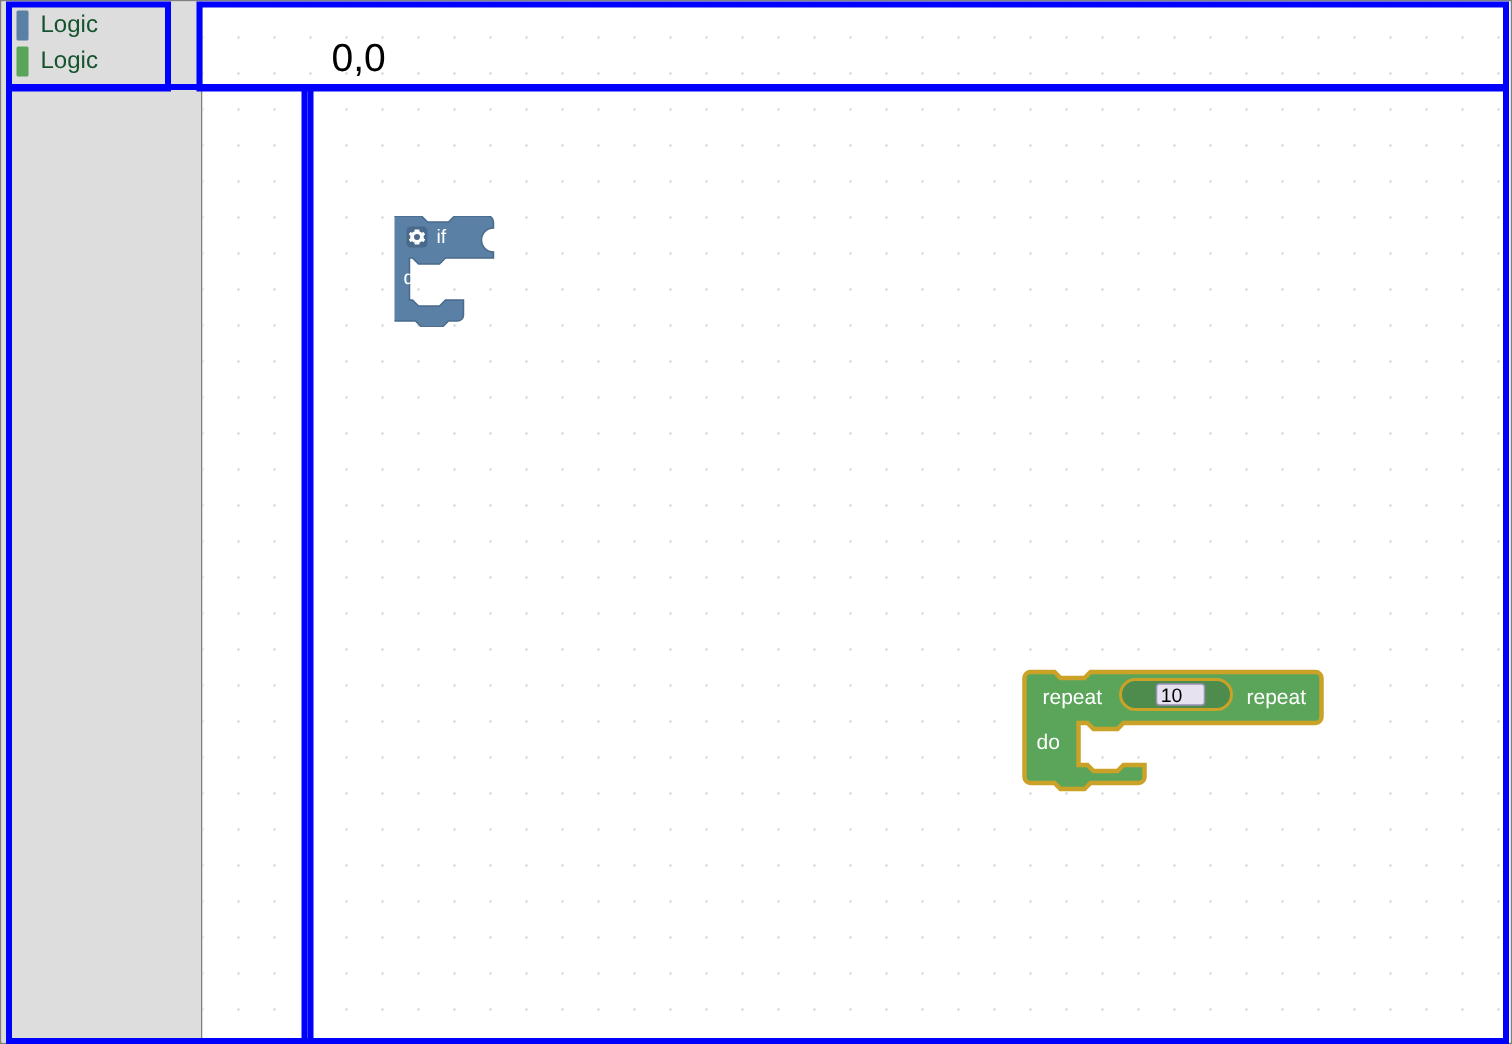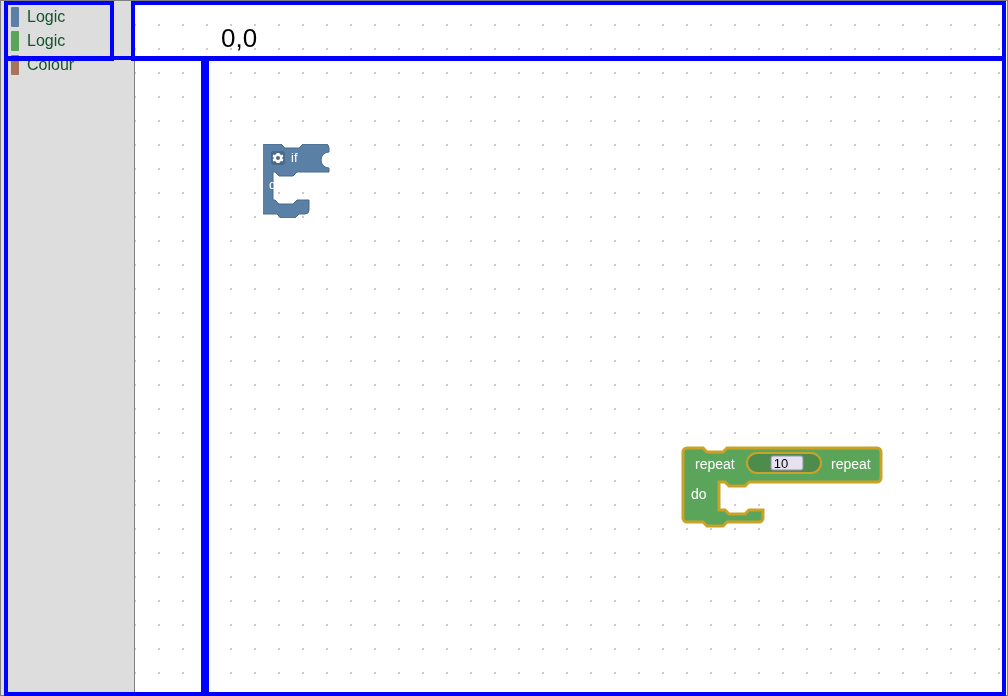--- a/index.html
+++ b/index.html
@@ -111,24 +111,20 @@
   <div class="toolbox">
 
     <div class="tb-item">
       <span class="tb-swatch" style="background:#5b80a5"></span>
       <span>Logic</span>
     </div>
     <div class="tb-item">
       <span class="tb-swatch" style="background:#5ba55b"></span>
       <span>Logic</span>
     </div>
-    <div class="tb-item">
-      <span class="tb-swatch" style="background:#a5745b"></span>
-      <span>Colour</span>
-    </div>
 
     <div class="tb-gap"></div>
 
   </div>
 
   <div class="workspace">
 
     <div class="block" style="left:128px; top:143px;text-align:center;">
       <svg width="100" height="74" viewBox="0 0 100 74">
 

